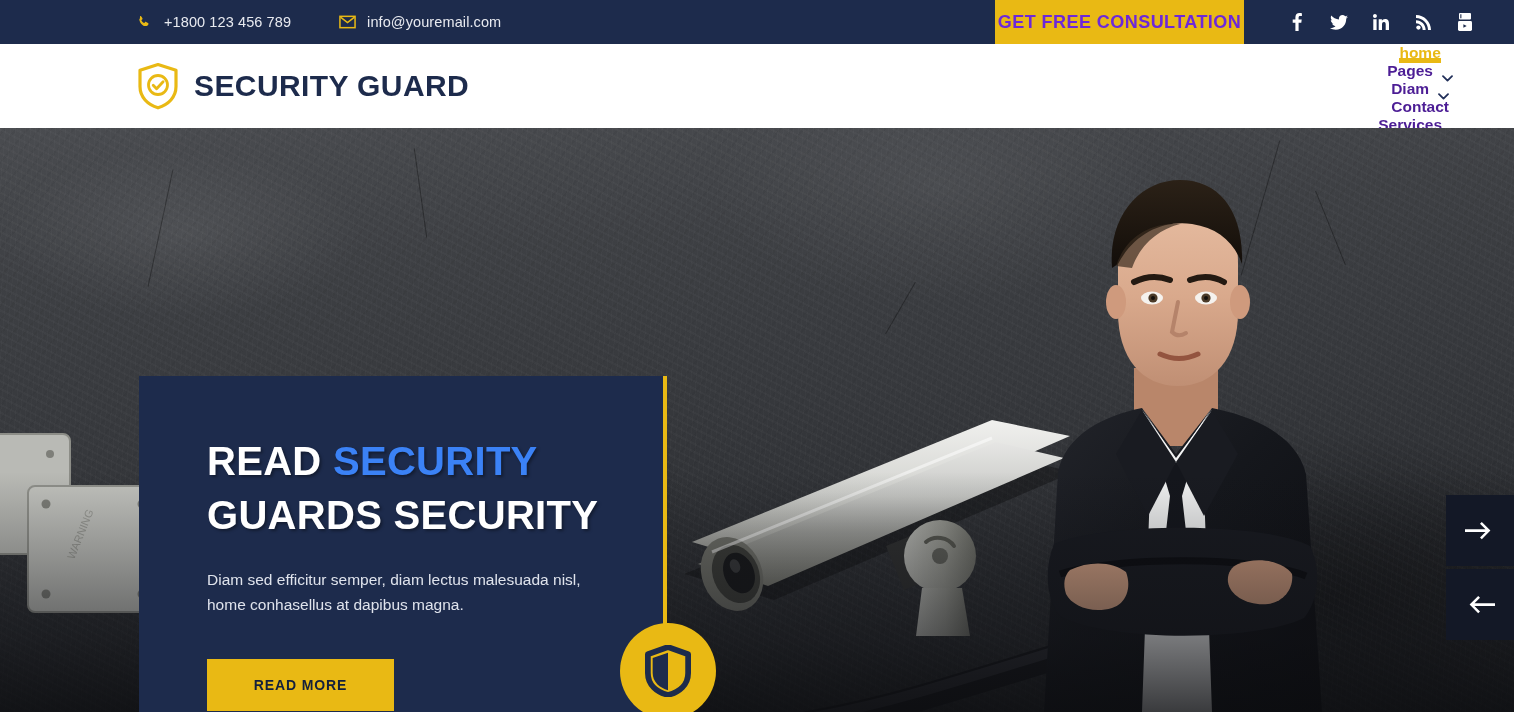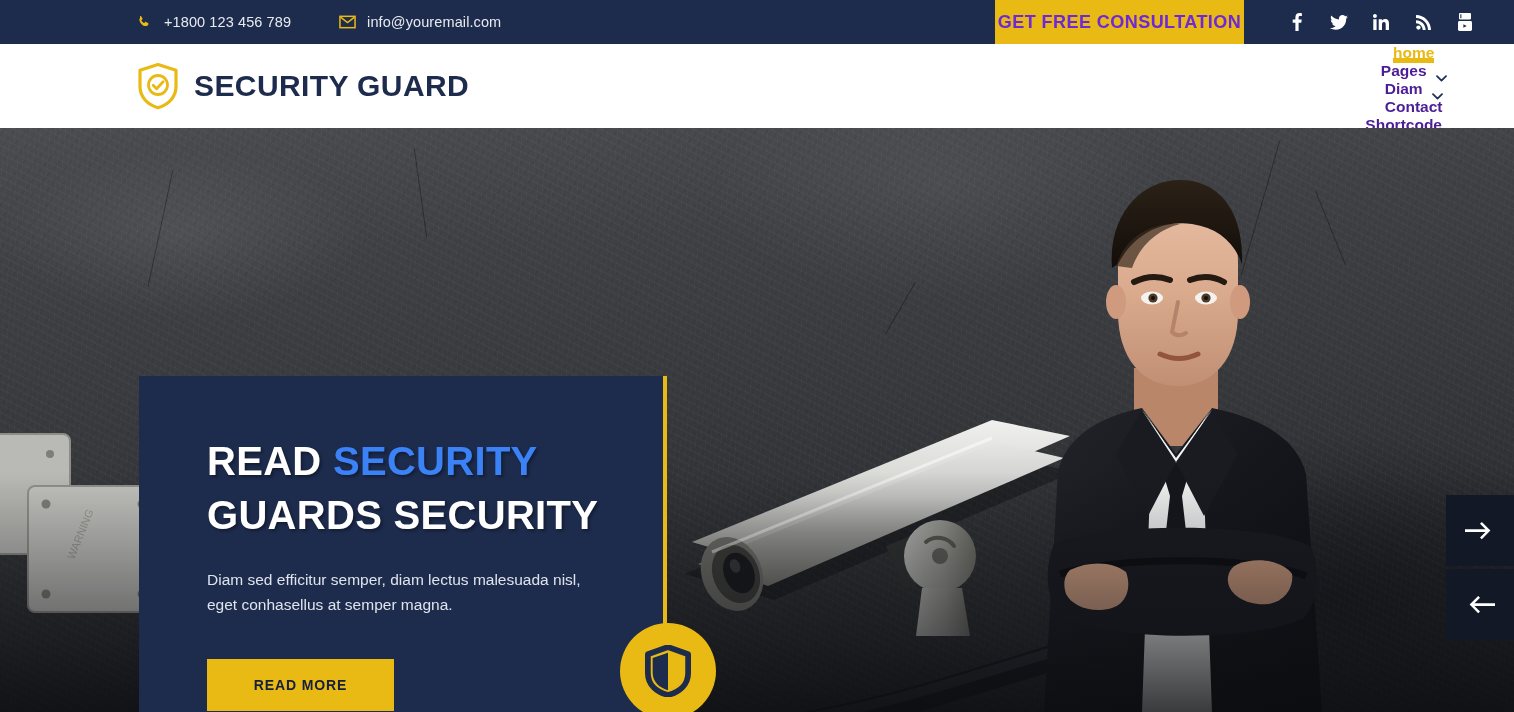--- a/index.html
+++ b/index.html
@@ -318,21 +318,21 @@
             <path d="M1 1.2 5.5 5.6 10 1.2"></path>
           </svg>
       </span>
     </div>
 
     <div class="nav-item plain">
       <span>Contact</span>
     </div>
 
     <div class="nav-item plain">
-      <span>Shortcode</span>
+      <span>Services</span>
       <span class="caret">
         <svg viewBox="0 0 11 7" width="11" height="7" fill="none" stroke="currentColor" stroke-width="1.8" stroke-linecap="round" stroke-linejoin="round">
             <path d="M1 1.2 5.5 5.6 10 1.2"></path>
           </svg>
       </span>
     </div>
 
     <div class="nav-item plain">
       <span>Contact</span>
     </div>
@@ -476,21 +476,21 @@
     </svg>
 
     <div class="hero-vignette"></div>
   </div>
 
   <div class="hero-card">
     <div class="h1">
       <span>READ </span><span class="accent">SECURITY</span><br>
       <span>GUARDS SECURITY</span>
     </div>
-    <p class="lead">Diam sed efficitur semper, diam lectus malesuada nisl, eget conhasellus at semper magna.</p>
+    <p class="lead">Diam sed efficitur semper, diam lectus malesuada nisl, home conhasellus at dapibus magna.</p>
     <button class="read-more">READ MORE</button>
   </div>
 
   <div class="badge">
     <span>
       <svg viewBox="0 0 48 54" width="46" height="52">
         <path d="M24 2 L45 9.5 V29 C45 41.5 35.5 49 24 52 C12.5 49 3 41.5 3 29 V9.5 Z" fill="none" stroke="#1d2b4c" stroke-width="6" stroke-linejoin="round"></path>
         <path d="M24 8 L40 13.5 V29 C40 38.5 32.5 44.5 24 47 Z" fill="#e9b914"></path>
         <path d="M24 8 L8 13.5 V29 C8 38.5 15.5 44.5 24 47 Z" fill="#1d2b4c"></path>
       </svg>

